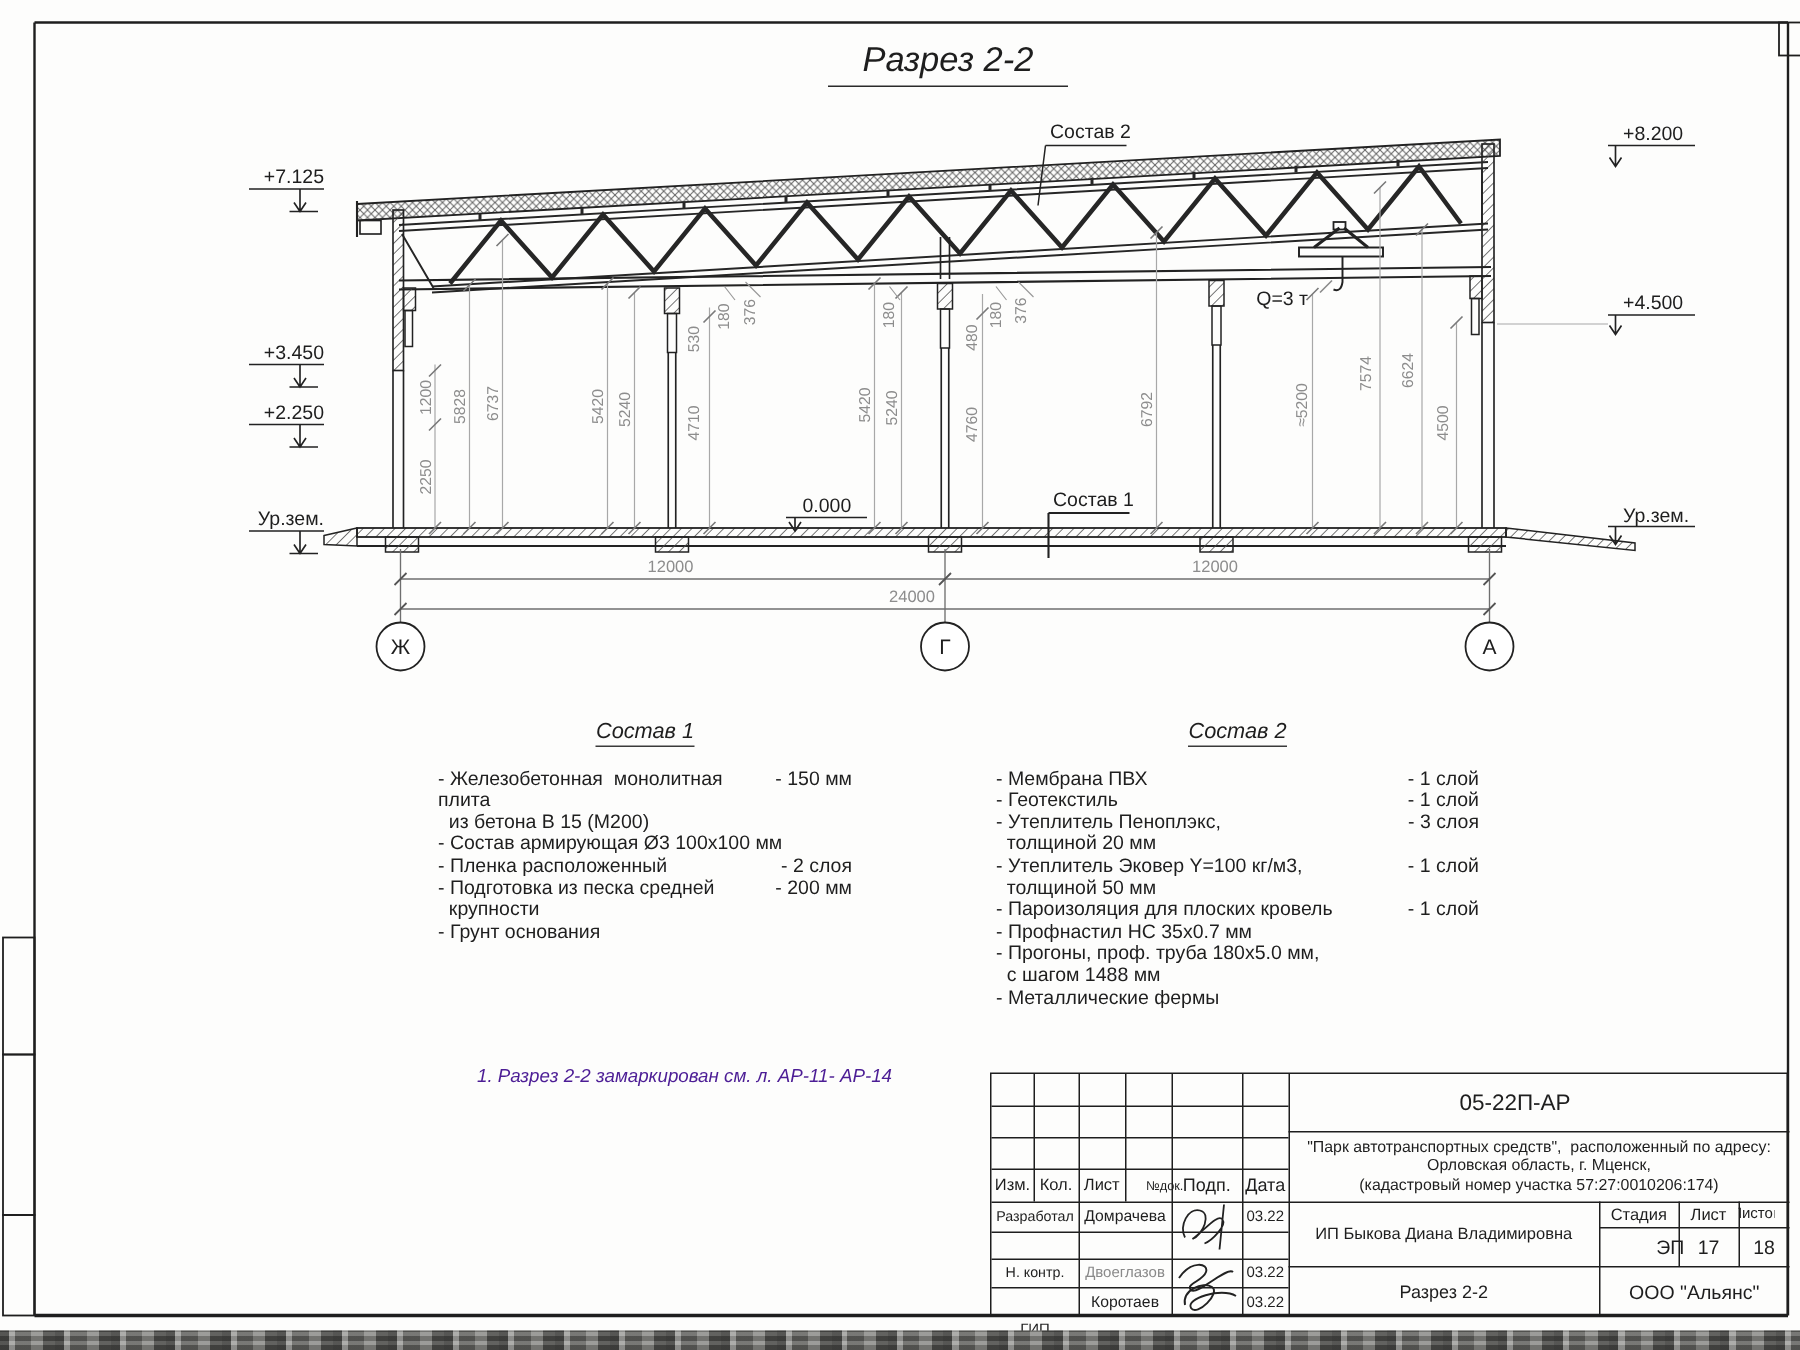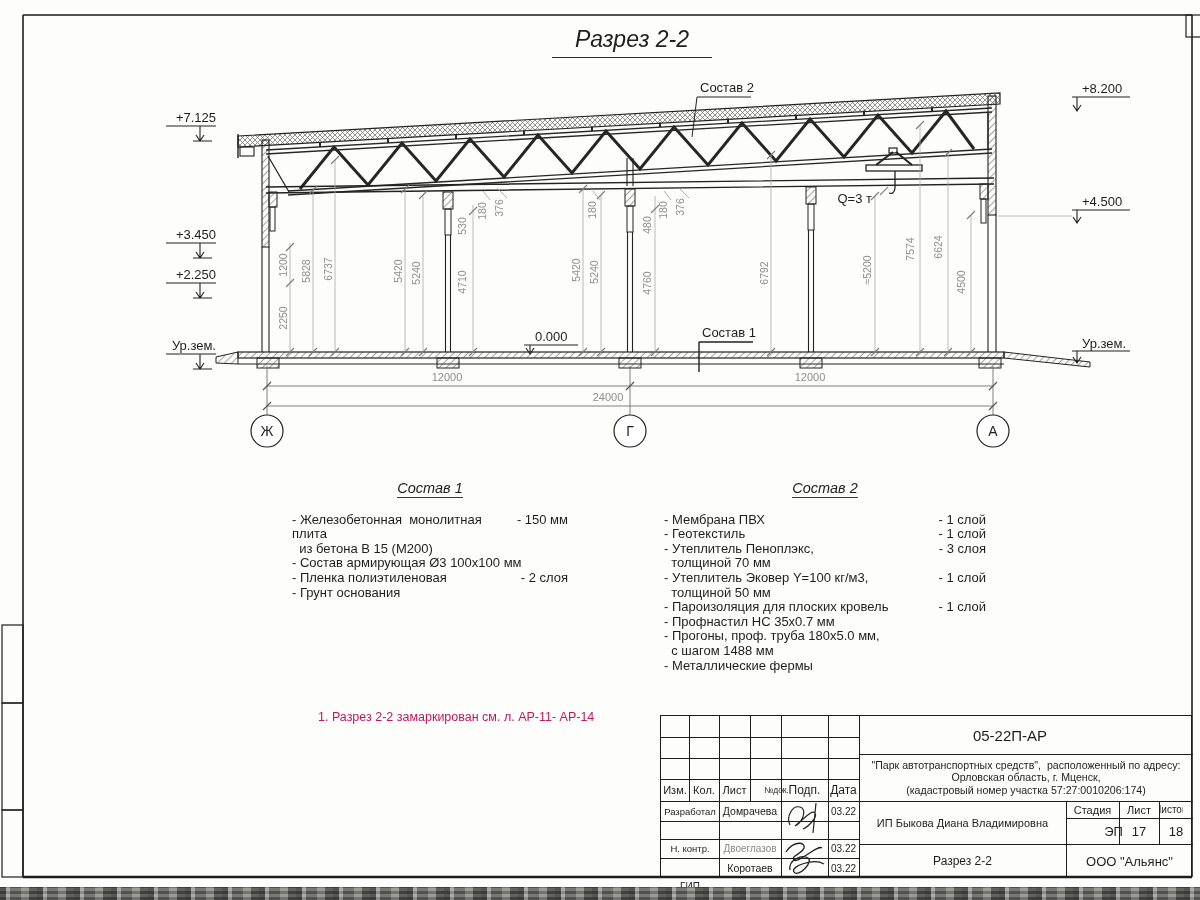--- a/index.html
+++ b/index.html
@@ -13,21 +13,21 @@
               border-bottom:1.6px solid #2a2a2a;padding-bottom:4px;}
   
   .sostav{font-size:13px;line-height:14.6px;}
   .sostav .stitle{display:block;text-align:center;margin-bottom:16px;}
   .sostav .stitle span{font-style:italic;font-size:14.5px;border-bottom:1px solid #3a3a3a;padding-bottom:1px;}
   .sostav .item{display:flex;justify-content:space-between;}
   .sostav .nm{white-space:pre-wrap;}
   .sostav .val{white-space:nowrap;padding-left:6px;}
   #sostav1{left:292px;top:481px;width:276px;}
   #sostav2{left:664px;top:481px;width:322px;}
-  #note{left:318px;top:710px;font-size:12.5px;color:#be185d;}
+  #note{left:318px;top:710px;font-size:12.5px;color:#4c1d95;font-style:italic;}
   
   #tblock{left:660px;top:715px;width:532px;height:162px;border:1.6px solid #1e1e1e;box-sizing:border-box;font-size:11px;}
   #tblock .vl{position:absolute;width:1px;background:#1e1e1e;}
   #tblock .hl{position:absolute;height:1px;background:#1e1e1e;}
   #tblock .cell{position:absolute;display:flex;align-items:center;justify-content:center;text-align:center;overflow:hidden;}
   
   #noise{left:0;top:887px;width:1200px;height:13px;background-color:#767672;
     background-image:
       repeating-linear-gradient(90deg, rgba(20,20,20,.45) 0 6px, rgba(250,250,250,.30) 6px 10px, rgba(30,30,30,.18) 10px 21px, rgba(255,255,255,.14) 21px 29px, rgba(0,0,0,.30) 29px 37px),
       repeating-linear-gradient(0deg, rgba(0,0,0,.22) 0 3px, rgba(255,255,255,.16) 3px 6px);}
@@ -225,42 +225,47 @@
     <div class="item">
         <span class="nm">- Железобетонная  монолитная плита
   из бетона В 15 (М200)</span>
         <span class="val">- 150 мм</span>
       </div>
     <div class="item">
         <span class="nm">- Состав армирующая Ø3 100х100 мм</span>
         <span class="val"></span>
       </div>
     <div class="item">
-        <span class="nm">- Пленка полиэтиленовая</span>
+        <span class="nm">- Пленка расположенный</span>
         <span class="val">-  2 слоя</span>
+      </div>
+    <div class="item">
+        <span class="nm">- Подготовка из песка средней
+  крупности</span>
+        <span class="val">- 200 мм</span>
       </div>
     <div class="item">
         <span class="nm">- Грунт основания</span>
         <span class="val"></span>
       </div>
   </div>
 
   <div id="sostav2" class="abs sostav">
     <div class="stitle"><span>Состав 2</span></div>
     <div class="item">
         <span class="nm">- Мембрана ПВХ</span>
         <span class="val">- 1 слой</span>
       </div>
     <div class="item">
         <span class="nm">- Геотекстиль</span>
         <span class="val">- 1 слой</span>
       </div>
     <div class="item">
         <span class="nm">- Утеплитель Пеноплэкс,
-  толщиной 70 мм</span>
+  толщиной 20 мм</span>
         <span class="val">- 3 слоя</span>
       </div>
     <div class="item">
         <span class="nm">- Утеплитель Эковер Y=100 кг/м3,
   толщиной 50 мм</span>
         <span class="val">- 1 слой</span>
       </div>
     <div class="item">
         <span class="nm">- Пароизоляция для плоских кровель</span>
         <span class="val">- 1 слой</span>

